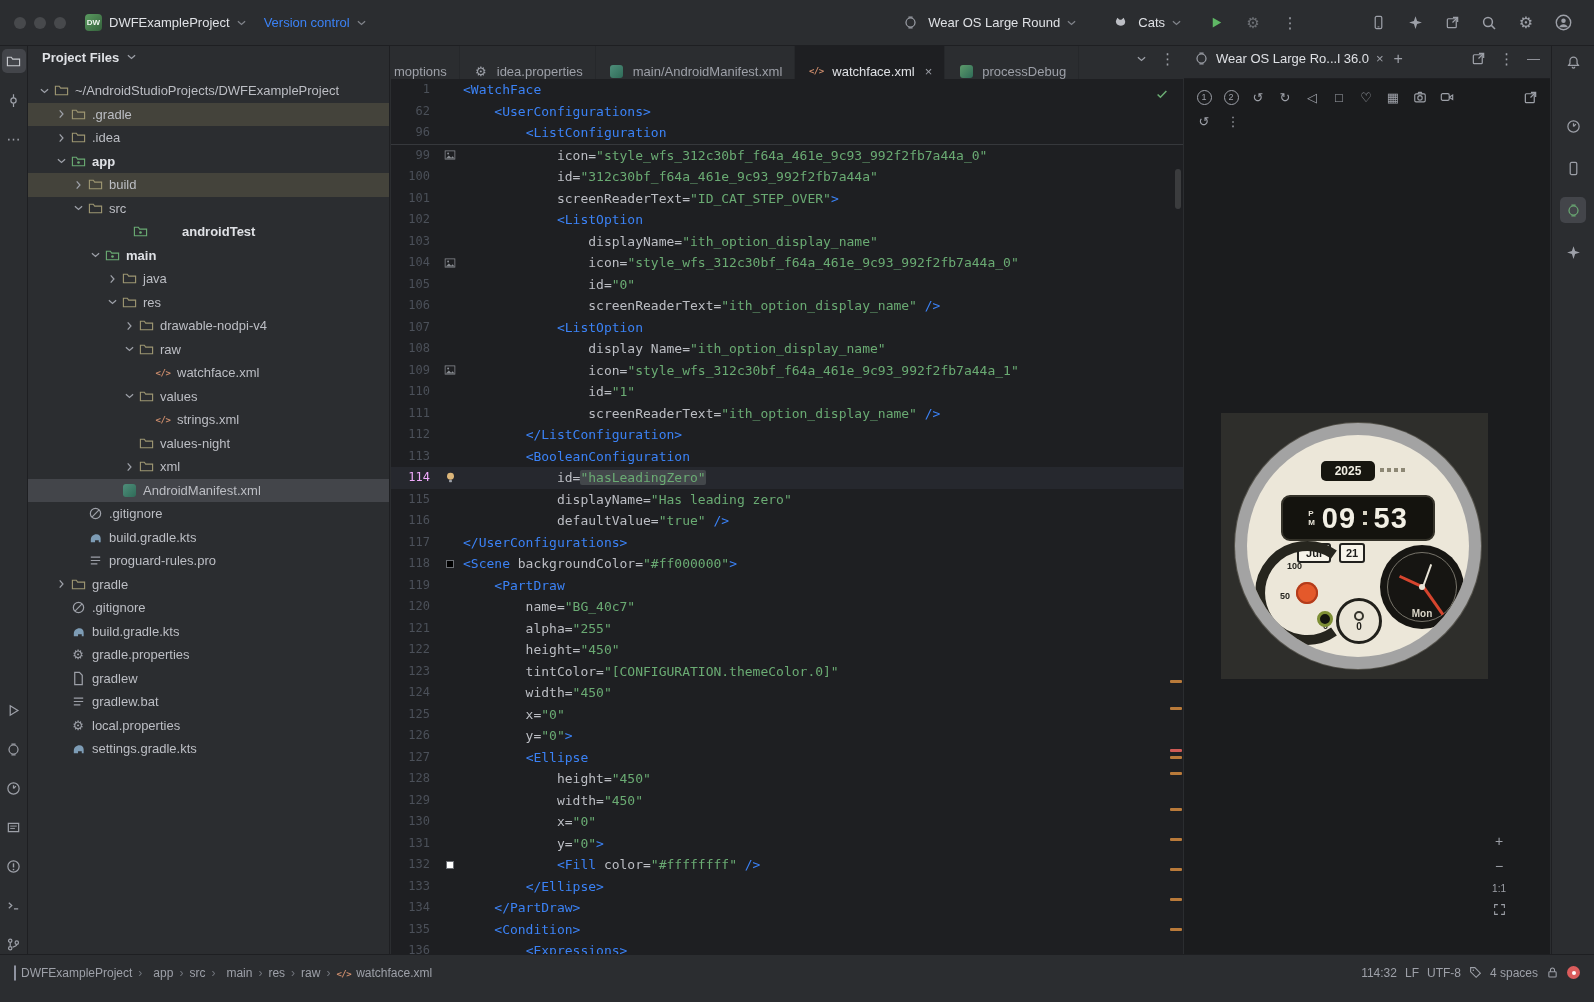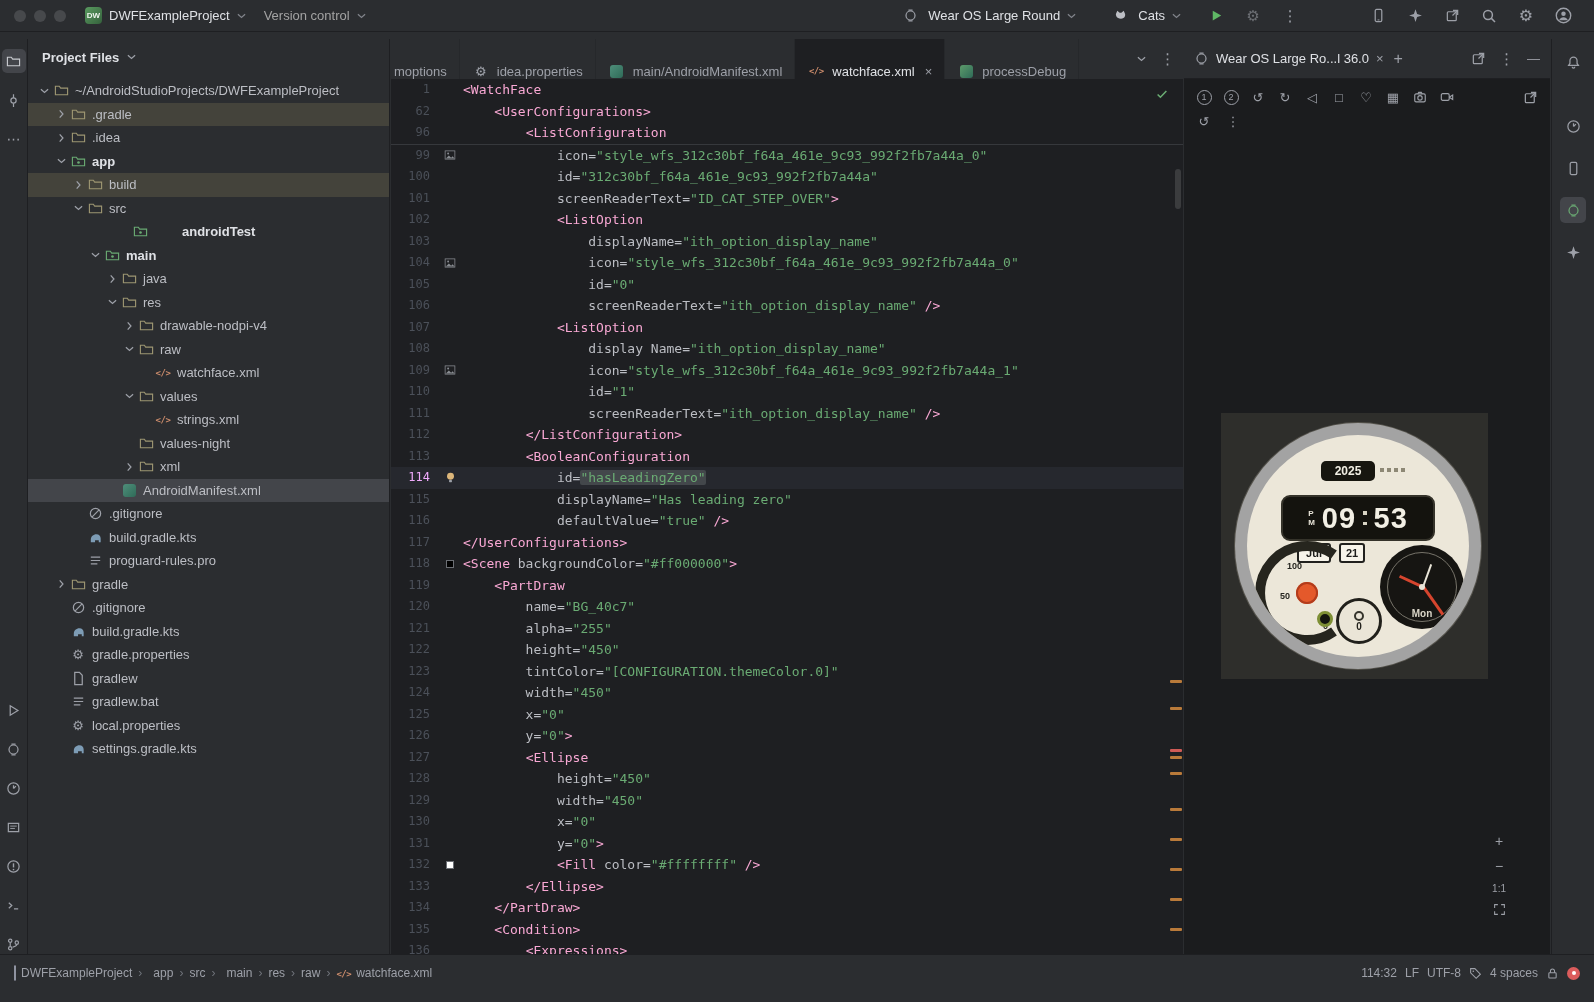--- a/index.html
+++ b/index.html
@@ -2,27 +2,27 @@
 <html><head>
 <meta charset="utf-8">
 <style>
   *{margin:0;padding:0;box-sizing:border-box}
   html,body{background:#1e1f22}
   body{font-family:"Liberation Sans",sans-serif;-webkit-font-smoothing:antialiased}
   .app{position:relative;width:1594px;height:1002px;background:#2b2d30;overflow:hidden;color:#bcbec4;font-size:13px}
   svg{display:block}
 
   
-  .titlebar{position:absolute;top:0;left:0;right:0;height:32px;display:flex;align-items:center;background:#2b2d30;border-bottom:1px solid #1e1f22;padding:0 10px;z-index:5}
+  .titlebar{position:absolute;top:0;left:0;right:0;height:46px;display:flex;align-items:center;background:#2b2d30;border-bottom:1px solid #1e1f22;padding:0 10px;z-index:5}
   .traffic{display:flex;gap:8px;padding:0 10px 0 4px}
   .tl{width:12px;height:12px;border-radius:50%;background:#47494c}
   .chip{display:flex;align-items:center;gap:7px;padding:4px 9px;border-radius:6px;color:#dfe1e5;white-space:nowrap;cursor:default}
   .chip .chev{opacity:.75}
   .dwlogo{width:17px;height:17px;border-radius:4px;background:linear-gradient(135deg,#5a9b60,#35613c);color:#eef4ee;font-size:8px;font-weight:bold;display:flex;align-items:center;justify-content:center}
-  .dim-txt{color:#a3a3a3}
+  .dim-txt{color:#3b82f6}
   .tb-right{margin-left:auto;display:flex;align-items:center;gap:15px;padding-right:10px}
   .tbicn{color:#9da0a8;display:flex;align-items:center;justify-content:center;width:22px;height:22px}
   .gearglyph{font-size:15px;line-height:1}
   .spacer36{width:36px}
 
   
   .activitybar{position:absolute;top:39px;left:0;bottom:36px;width:28px;background:#2b2d30;border-right:1px solid #1e1f22;display:flex;flex-direction:column;align-items:center;padding:10px 0 10px 0;gap:15px}
   .ab-icon{width:24px;height:24px;display:flex;align-items:center;justify-content:center;color:#9da0a8;border-radius:5px;font-size:14px}
   .ab-icon.active{background:#43454a;color:#dfe1e5}
   .ab-bottom{margin-top:auto;display:flex;flex-direction:column;gap:15px;align-items:center}
@@ -51,21 +51,21 @@
   .tab.cutl{padding-left:3px}
   .tab .x{margin-left:3px;font-size:13px;color:#9da0a8}
   .tab-controls{position:absolute;right:8px;top:0;height:40px;display:flex;align-items:center;gap:14px;color:#9da0a8}
   .editor{position:relative;height:calc(100% - 40px);overflow:hidden;font-family:"DejaVu Sans Mono",monospace;font-size:13px}
   .cl{display:flex;height:21.5px;line-height:21.5px;align-items:center}
   .cl .ln{flex:none;width:46px;text-align:right;padding-right:7px;color:#4b5059;font-size:12px}
   .cl .gi{flex:none;width:26px;display:flex;align-items:center;justify-content:center}
   .cl .ct{white-space:pre;color:#bcbec4}
   .cl.cur{background:#26282e}
   .cl.cur .ln{color:#f0abfc}
-  .tag{color:#f9a8d4}
+  .tag{color:#3b82f6}
   .str{color:#6aab73}
   .str.mk{background:#43474b;border-radius:2px}
   .sticky{border-bottom:1px solid #36383c;background:#1e1f22}
   .sw{width:8px;height:8px;border:1px solid #6b6e74;display:block}
   .check-ok{position:absolute;top:8px;right:14px}
   .sb-thumb{position:absolute;right:2px;top:90px;width:6px;height:40px;background:rgba(255,255,255,.13);border-radius:3px}
   .mark{position:absolute;right:1px;width:12px;height:3px;border-radius:1px}
 
   
   .device-panel{position:absolute;top:39px;left:1184px;width:366px;bottom:36px;background:#1b1c1e}
@@ -109,21 +109,21 @@
   .right-strip{position:absolute;top:39px;left:1551px;width:43px;bottom:36px;background:#2b2d30;border-left:1px solid #1e1f22;display:flex;flex-direction:column;align-items:center;padding-top:10px;gap:16px}
   .rs-icon{width:26px;height:26px;border-radius:5px;display:flex;align-items:center;justify-content:center;color:#9da0a8}
   .rs-icon.active{background:#43454a;color:#6aab73}
   .rs-gap{height:6px}
 
   
   .statusbar{position:absolute;left:0;right:0;top:954px;height:36px;background:#2b2d30;border-top:1px solid #1e1f22;display:flex;align-items:center;padding:0 14px;color:#9da0a8;font-size:12px}
   .crumbs{display:flex;align-items:center;gap:6px;white-space:nowrap}
   .crumb{display:flex;align-items:center;gap:5px}
   .csep{color:#6f737a}
-  .sb-right{margin-left:auto;display:flex;align-items:flex-end;gap:8px}
+  .sb-right{margin-left:auto;display:flex;align-items:center;gap:8px}
   .projsq{width:12px;height:12px;border:1.3px solid #8f93a0;border-radius:3px}
   .modsq{width:11px;height:11px;border-radius:2.5px;background:#7ca1d6}
   .errdot{width:13px;height:13px;border-radius:50%;background:#db5c5c;position:relative}
   .errdot:after{content:"";position:absolute;left:4.5px;top:4.5px;width:4px;height:4px;border-radius:50%;background:#fff}
 </style>
 </head>
 <body>
 
 <div class="app">
 

